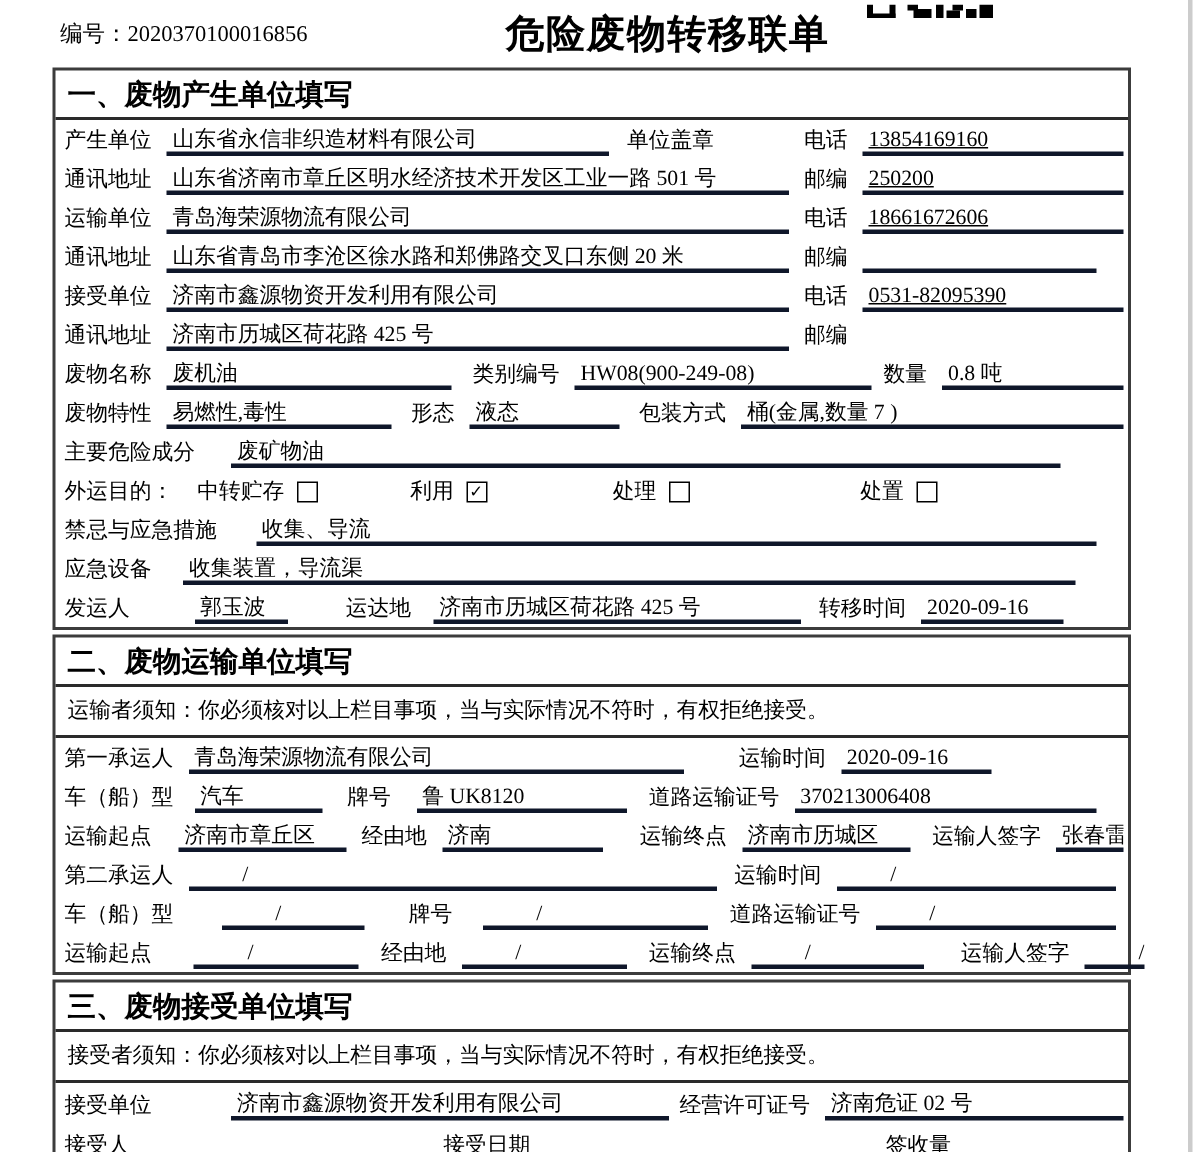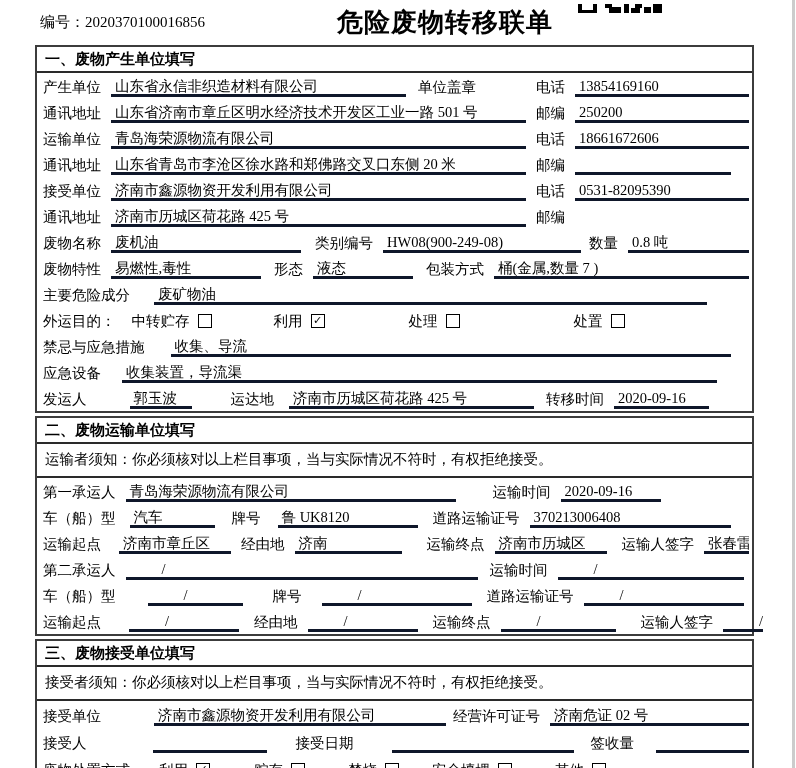--- a/index.html
+++ b/index.html
@@ -10,33 +10,33 @@
   }
   .page-edge{position:absolute;top:0;right:1px;width:3px;height:768px;background:#cccccc;}
   
   .hdr{position:relative;height:42px;}
   .doc-no{position:absolute;left:40px;top:13px;font-size:15px;white-space:nowrap;}
   .page-title{position:absolute;left:95px;top:5px;width:700px;text-align:center;
     font-family:"Liberation Sans","DejaVu Sans",sans-serif;font-weight:bold;font-size:26px;letter-spacing:1px;}
   .qr{position:absolute;left:578px;top:0;}
   
   .box{margin:3px 0 0 35px;width:719px;border:2px solid #3c3c3c;box-sizing:border-box;background:#fff;}
-  .sec-hdr{font-family:"Liberation Sans","DejaVu Sans",sans-serif;font-weight:bold;font-size:15px;
+  .sec-hdr{font-family:"Liberation Sans","DejaVu Sans",sans-serif;font-weight:bold;font-size:19px;
     padding:3px 8px 2px 8px;border-bottom:2px solid #2a2a2a;}
   .note{padding:6px 8px 7px 8px;border-bottom:2px solid #2a2a2a;white-space:nowrap;}
   .row{display:flex;align-items:flex-end;height:24px;padding:0 3px 2px 6px;white-space:nowrap;}
   .box3 .row{height:25px;}
   .lbl{margin-right:10px;line-height:20px;flex:none;}
   .val{border-bottom:3px solid #0f172a;line-height:19px;height:20px;box-sizing:border-box;
     padding:0 4px;flex:none;overflow:hidden;}
   .grow{flex:1 1 auto;}
   .ind{padding-left:36px;}
   .static{margin-left:12px;line-height:20px;flex:none;}
   .right{margin-left:auto;width:213px;display:flex;align-items:flex-end;flex:none;}
-  .right .val{flex:1 1 auto;}
+  .right .val{flex:1 1 auto;text-decoration:underline;}
   .cbi{display:flex;align-items:center;line-height:20px;flex:none;}
   .cb{display:inline-block;width:12px;height:12px;border:1.5px solid #000;margin-left:8px;
     text-align:center;line-height:12px;font-size:11px;font-weight:bold;
     font-family:"DejaVu Sans",sans-serif;flex:none;}
 </style>
 </head>
 <body>
 
 <div class="page-edge"></div>
 

